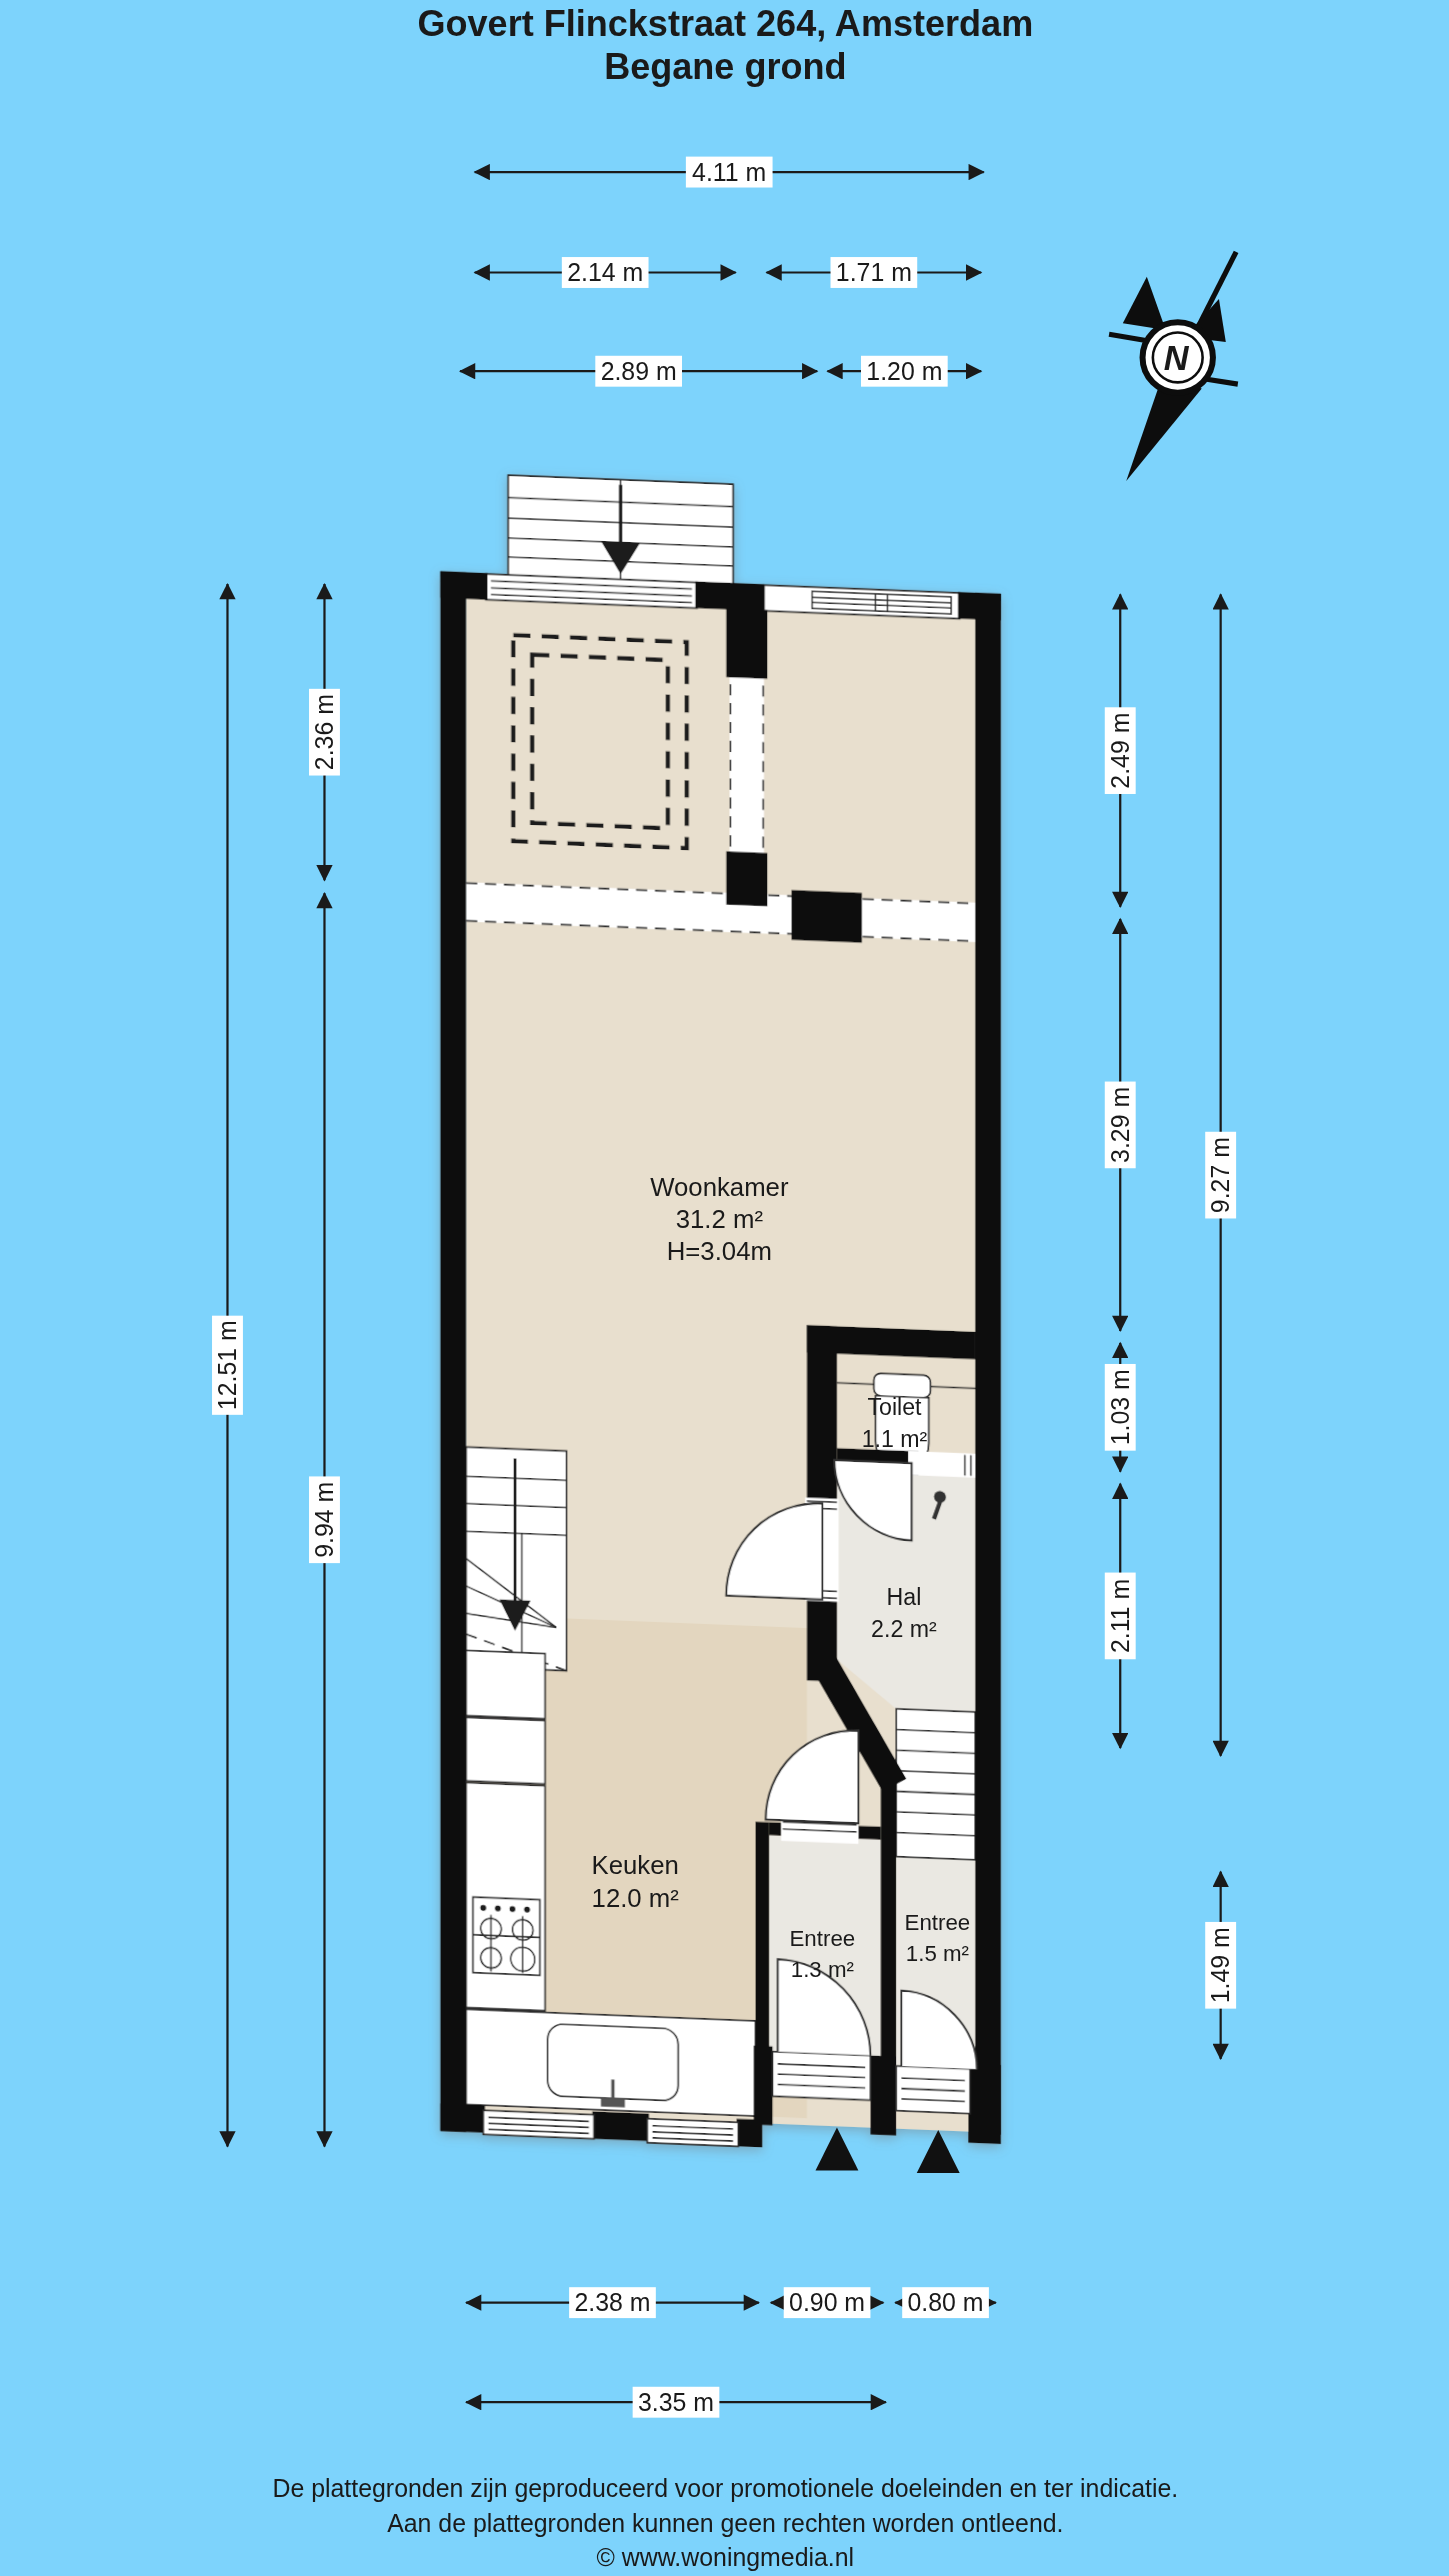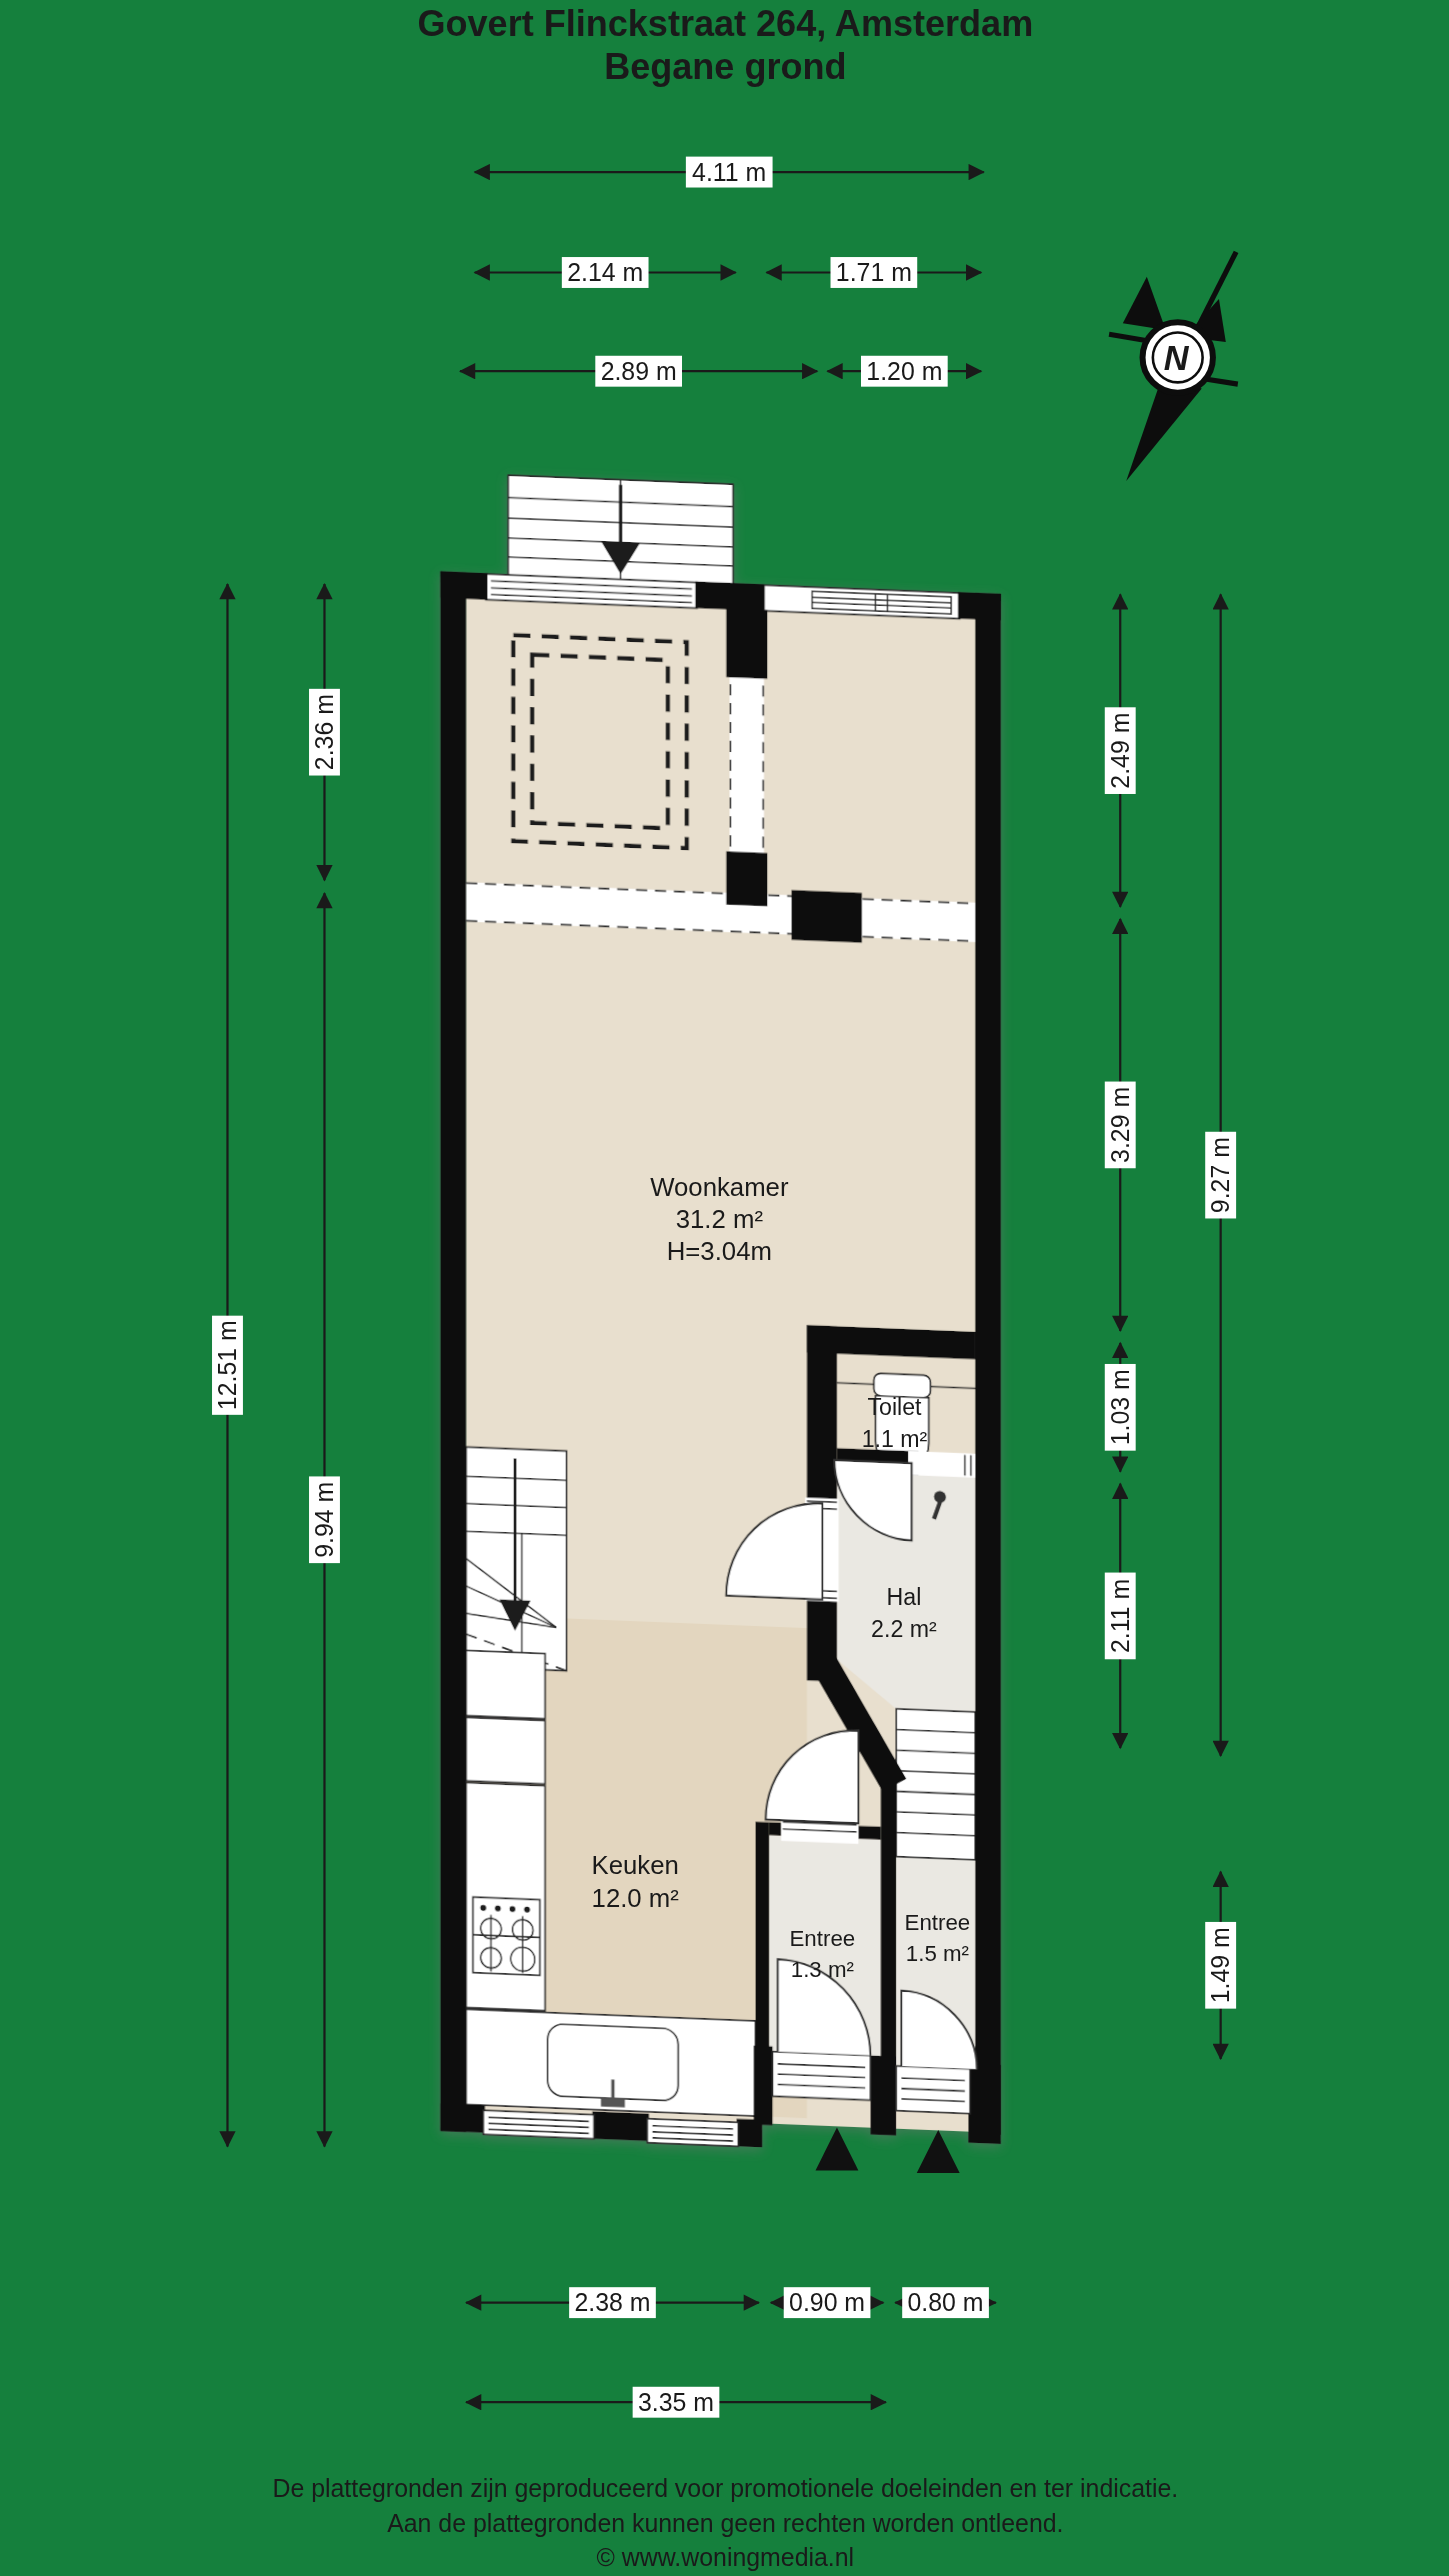--- a/index.html
+++ b/index.html
@@ -1,16 +1,16 @@
 <!DOCTYPE html>
 <html style="font-size:13.7px"><head>
 <meta charset="utf-8">
 <style>
   html,body{margin:0;padding:0;background:#ffffff;}
-  .page{position:relative;width:1449px;height:2576px;background:#15803d;overflow:hidden;
+  .page{position:relative;width:1449px;height:2576px;background:#7dd3fc;overflow:hidden;
         font-family:"Liberation Sans", sans-serif;}
   svg{display:block}
   svg text{font-family:"Liberation Sans", sans-serif;fill:#1a1a1a;}
   .title-line{font-weight:bold;font-size:42px;text-anchor:middle;}
   .footer-line{font-size:29px;text-anchor:middle;}
   .dim-text{font-size:29px;text-anchor:middle;}
   .room-name{text-anchor:middle;}
   .wall{fill:#0d0d0d;stroke:none;}
   .floor-beige{fill:var(--floor-beige,#e8dfce);}
   .floor-keuken{fill:var(--floor-keuken,#e3d6bf);}

